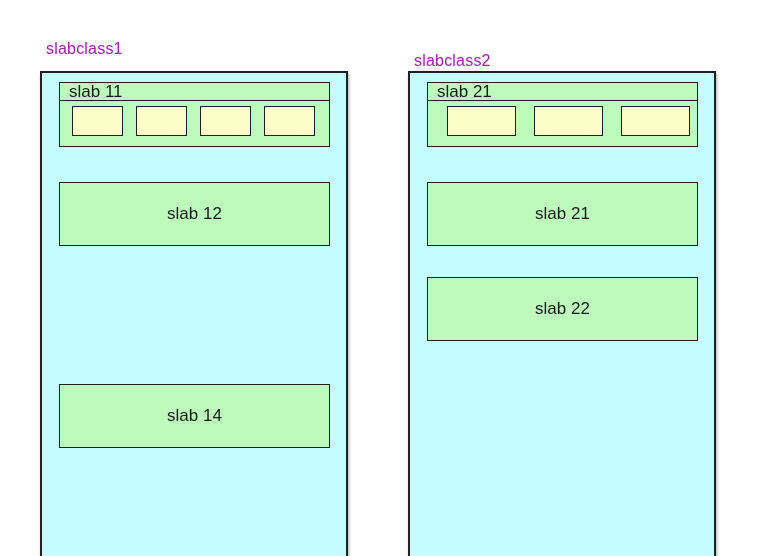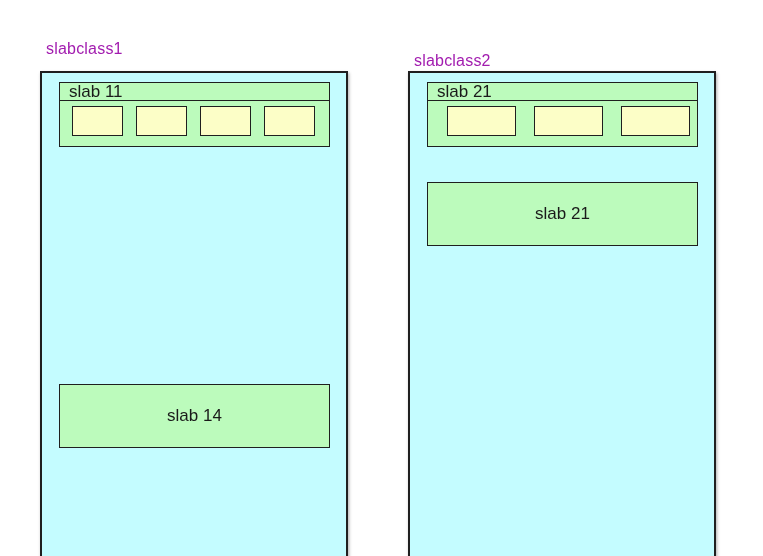--- a/index.html
+++ b/index.html
@@ -89,32 +89,34 @@
     <div class="slab slab-header">
       <div class="label-strip">slab 11</div>
       <div class="chunk-row four">
         <div class="chunk"></div>
         <div class="chunk"></div>
         <div class="chunk"></div>
         <div class="chunk"></div>
       </div>
     </div>
 
+    <div class="slab slab-plain pos-slab-2">slab 12</div>
     <div class="slab slab-plain pos-slab-4">slab 14</div>
   </div>
 
   <div class="class-title" style="left:414px; top:52px;">slabclass2</div>
 
   <div class="outer-box" style="left:408px; top:71px;">
 
     <div class="slab slab-header">
       <div class="label-strip">slab 21</div>
       <div class="chunk-row three">
         <div class="chunk"></div>
         <div class="chunk"></div>
         <div class="chunk"></div>
       </div>
     </div>
 
     <div class="slab slab-plain pos-slab-2">slab 21</div>
+    <div class="slab slab-plain pos-slab-3">slab 22</div>
   </div>
 
 </div>
 
 </body></html>

